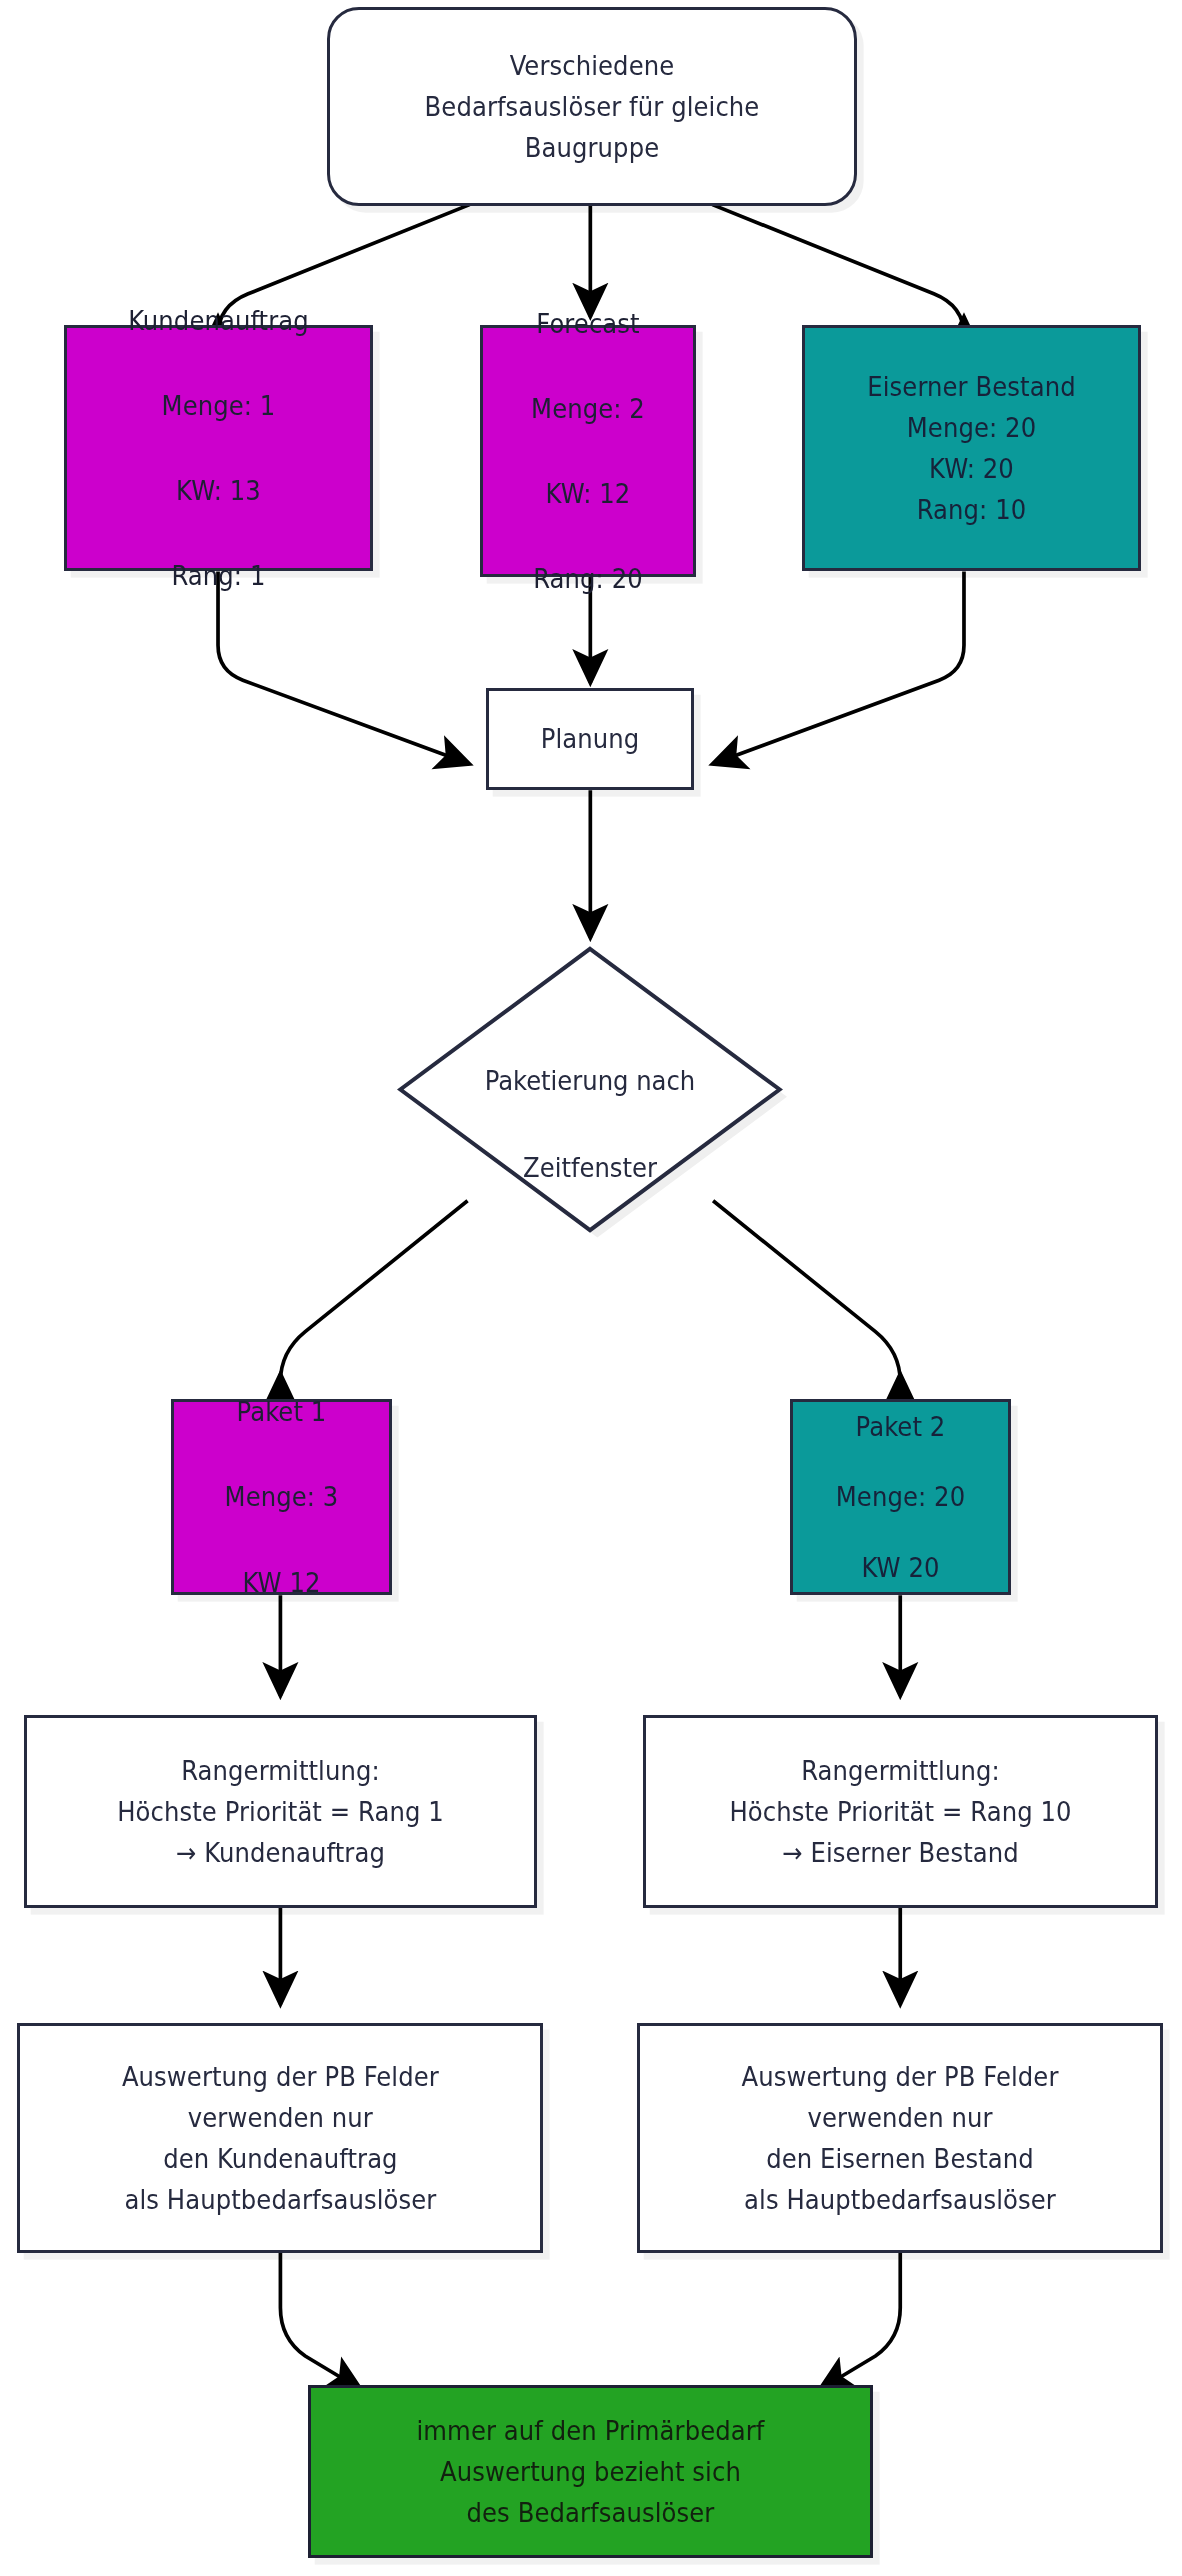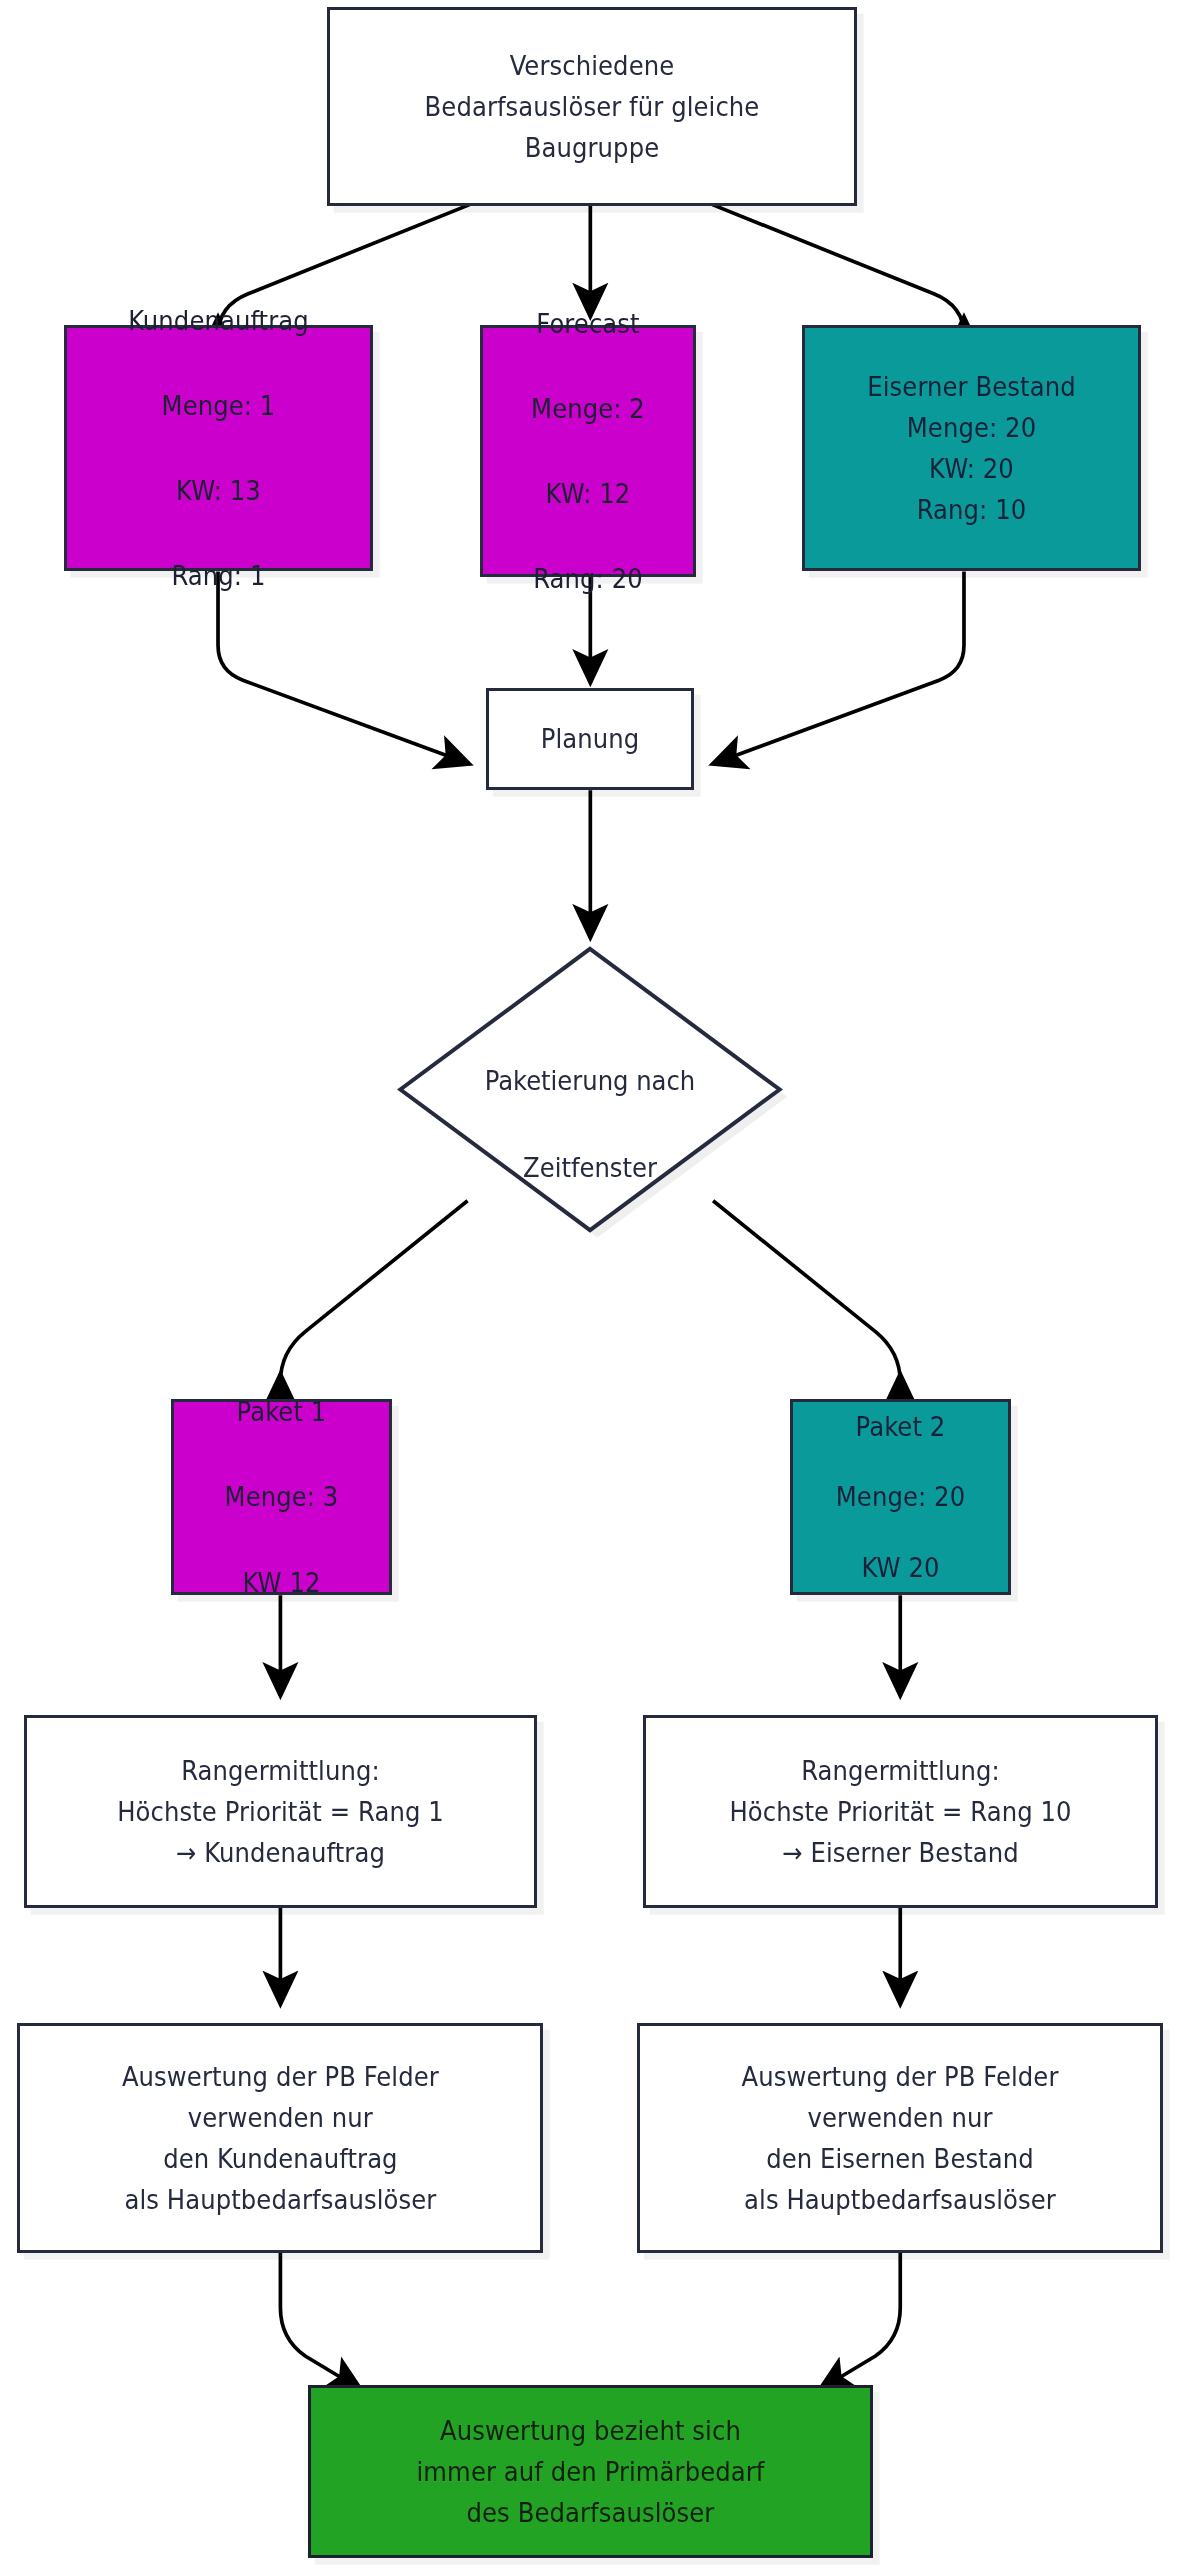--- a/index.html
+++ b/index.html
@@ -114,21 +114,21 @@
       <path d="M 418,2843 L 418,2988"></path>
 
       <path d="M 1342,2843 L 1342,2988"></path>
 
       <path d="M 418,3358 L 418,3440 Q 418,3486 455,3512 L 538,3562"></path>
 
       <path d="M 1342,3358 L 1342,3440 Q 1342,3486 1305,3512 L 1222,3562"></path>
     </g>
   </svg>
 
-  <div class="node" style="left:327px; top:6.7px; width:530px; height:199px;">
+  <div class="node" style="left:327px; top:6.7px; width:530px; height:199px;border-radius:32px;">
     <span class="ln">Verschiedene</span>
     <span class="ln">Bedarfsauslöser für gleiche</span>
     <span class="ln">Baugruppe</span>
   </div>
 
   <div class="node magenta" style="left:64px; top:325px; width:309px; height:246px;">
     <span class="ln">Kundenauftrag</span>
     <span class="ln">Menge: 1</span>
     <span class="ln">KW: 13</span>
     <span class="ln">Rang: 1</span>
@@ -195,19 +195,19 @@
   </div>
 
   <div class="node" style="left:637px; top:2023px; width:526px; height:230px;">
     <span class="ln">Auswertung der PB Felder</span>
     <span class="ln">verwenden nur</span>
     <span class="ln">den Eisernen Bestand</span>
     <span class="ln">als Hauptbedarfsauslöser</span>
   </div>
 
   <div class="node green" style="left:308px; top:2385px; width:565px; height:173px;">
+    <span class="ln">immer auf den Primärbedarf</span>
     <span class="ln">Auswertung bezieht sich</span>
-    <span class="ln">immer auf den Primärbedarf</span>
     <span class="ln">des Bedarfsauslöser</span>
   </div>
 
 </div>
 
 
 </body></html>

